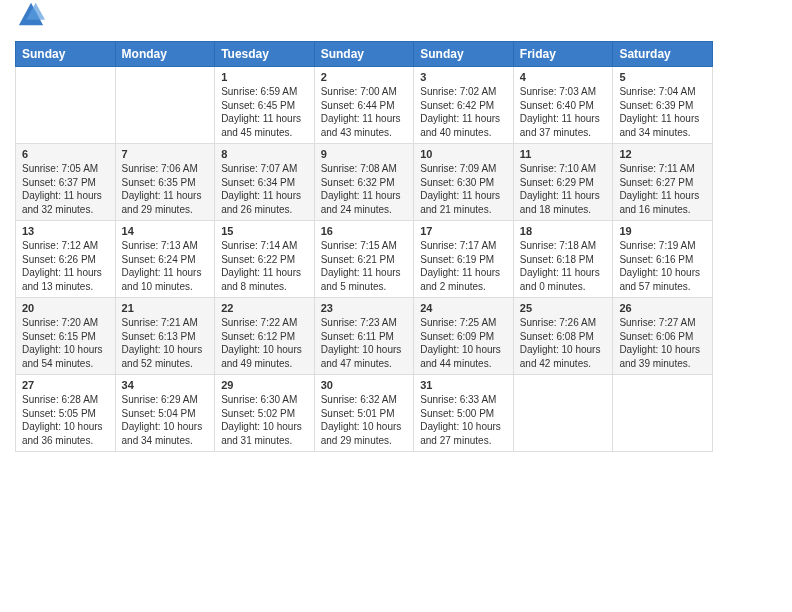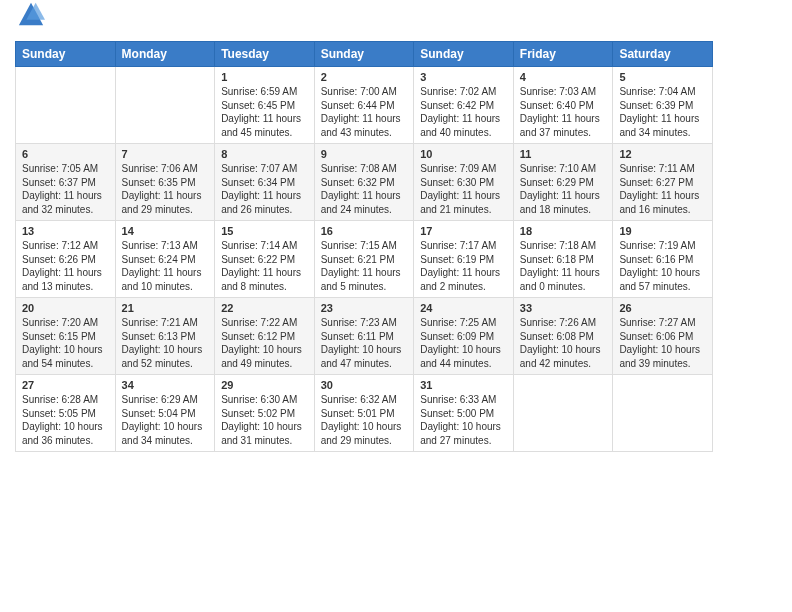--- a/index.html
+++ b/index.html
@@ -219,21 +219,21 @@
           </td>
           <td>
             <span class="day-num">23</span>
             <div class="cell-text">Sunrise: 7:23 AM<br>Sunset: 6:11 PM<br>Daylight: 10 hours and 47 minutes.</div>
           </td>
           <td>
             <span class="day-num">24</span>
             <div class="cell-text">Sunrise: 7:25 AM<br>Sunset: 6:09 PM<br>Daylight: 10 hours and 44 minutes.</div>
           </td>
           <td>
-            <span class="day-num">33</span>
+            <span class="day-num">25</span>
             <div class="cell-text">Sunrise: 7:26 AM<br>Sunset: 6:08 PM<br>Daylight: 10 hours and 42 minutes.</div>
           </td>
           <td>
             <span class="day-num">26</span>
             <div class="cell-text">Sunrise: 7:27 AM<br>Sunset: 6:06 PM<br>Daylight: 10 hours and 39 minutes.</div>
           </td>
         </tr>
         <tr>
           <td>
             <span class="day-num">27</span>

